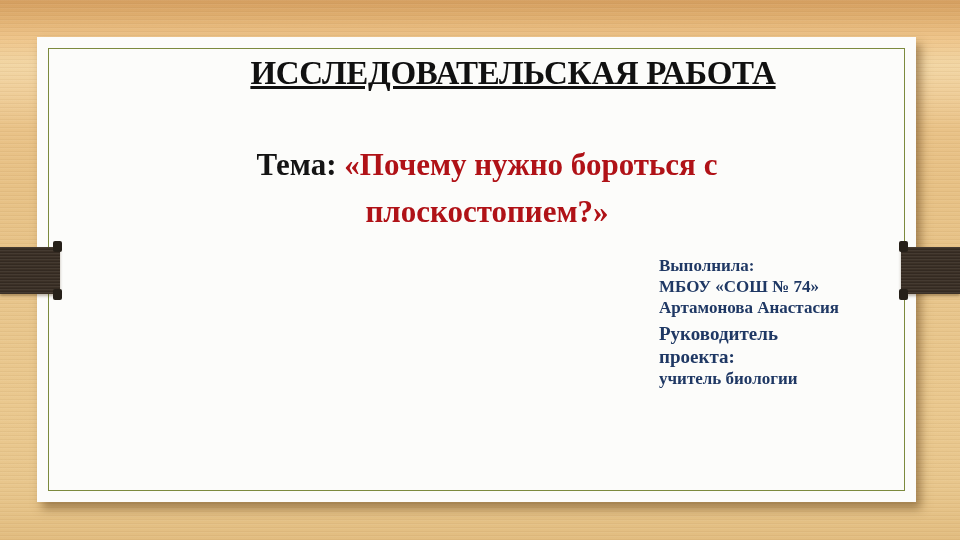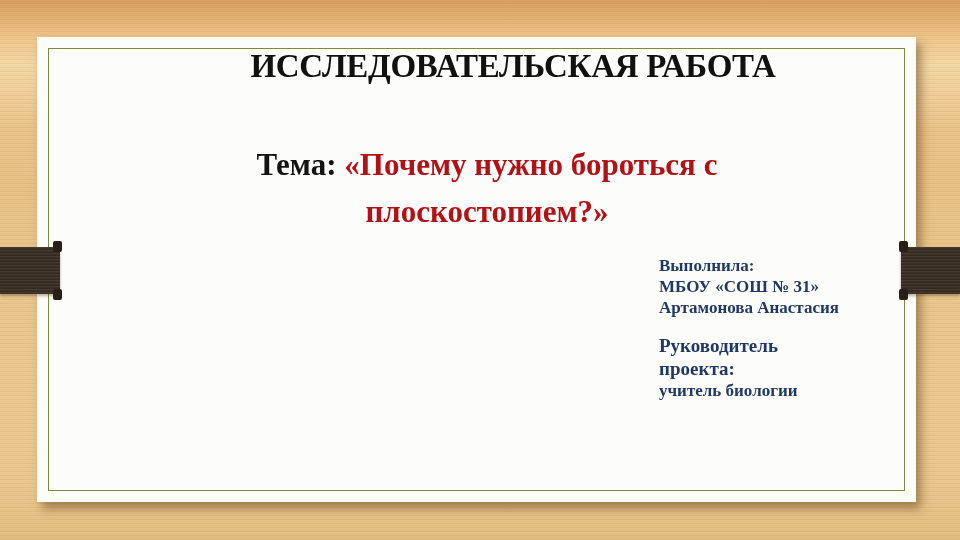--- a/index.html
+++ b/index.html
@@ -27,40 +27,41 @@
     background: #fcfcfa;
     box-shadow: 5px 7px 9px rgba(96, 64, 22, 0.5);
   }
   .border-frame {
     position: absolute; inset: 11px;
     border: 1px solid var(--border-olive, #7c8a3d);
     pointer-events: none;
   }
   .title {
     position: absolute; top: 6px; left: 93px; right: 20px;
-    margin: 2px; text-align: center;
+    margin: 9px; text-align: center;
     font-weight: bold; font-size: 33px; line-height: 42px;
     color: var(--title-text, #111111);
     letter-spacing: -0.3px;
+    text-decoration: underline;
   }
   .topic {
     position: absolute; top: 104px; left: 170px; width: 560px;
     text-align: center;
     font-weight: bold; font-size: 31px; line-height: 47px;
     color: #141414;
   }
   .topic-text { color: var(--topic-accent-red, #b01217); text-align: right; }
   .byline {
     position: absolute; left: 622px; top: 218px; width: 235px;
     color: var(--byline-navy, #1f3864);
     font-weight: bold; font-size: 17px; line-height: 21px;
   }
   .supervisor {
     font-size: 19px; line-height: 23px;
-    max-width: 165px; margin-top: 16px;
+    max-width: 165px; margin-top: 4px;
   }
   .ribbon {
     position: absolute; top: 247px; height: 47px; width: 60px;
     background:
       repeating-linear-gradient(180deg,
         rgba(255,255,255,0.05) 0 1px,
         rgba(0,0,0,0) 1px 2px,
         rgba(0,0,0,0.14) 2px 3px),
       var(--ribbon-brown, #3b3026);
     box-shadow: 0 2px 3px rgba(60, 38, 10, 0.35);
@@ -87,21 +88,21 @@
 
     <h1 class="title">ИССЛЕДОВАТЕЛЬСКАЯ РАБОТА</h1>
 
     <div class="topic">
       <span class="topic-label">Тема:</span>
       <span class="topic-text">«Почему нужно бороться с плоскостопием?»</span>
     </div>
 
     <div class="byline">
       <div>Выполнила:</div>
-      <div>МБОУ «СОШ № 31»</div>
+      <div>МБОУ «СОШ № 74»</div>
       <div>Артамонова Анастасия</div>
       <div class="supervisor">Руководитель проекта:</div>
       <div>учитель биологии</div>
     </div>
   </div>
 
   <div class="ribbon ribbon-left">
     <div class="cap cap-top"></div>
     <div class="cap cap-bottom"></div>
   </div>

